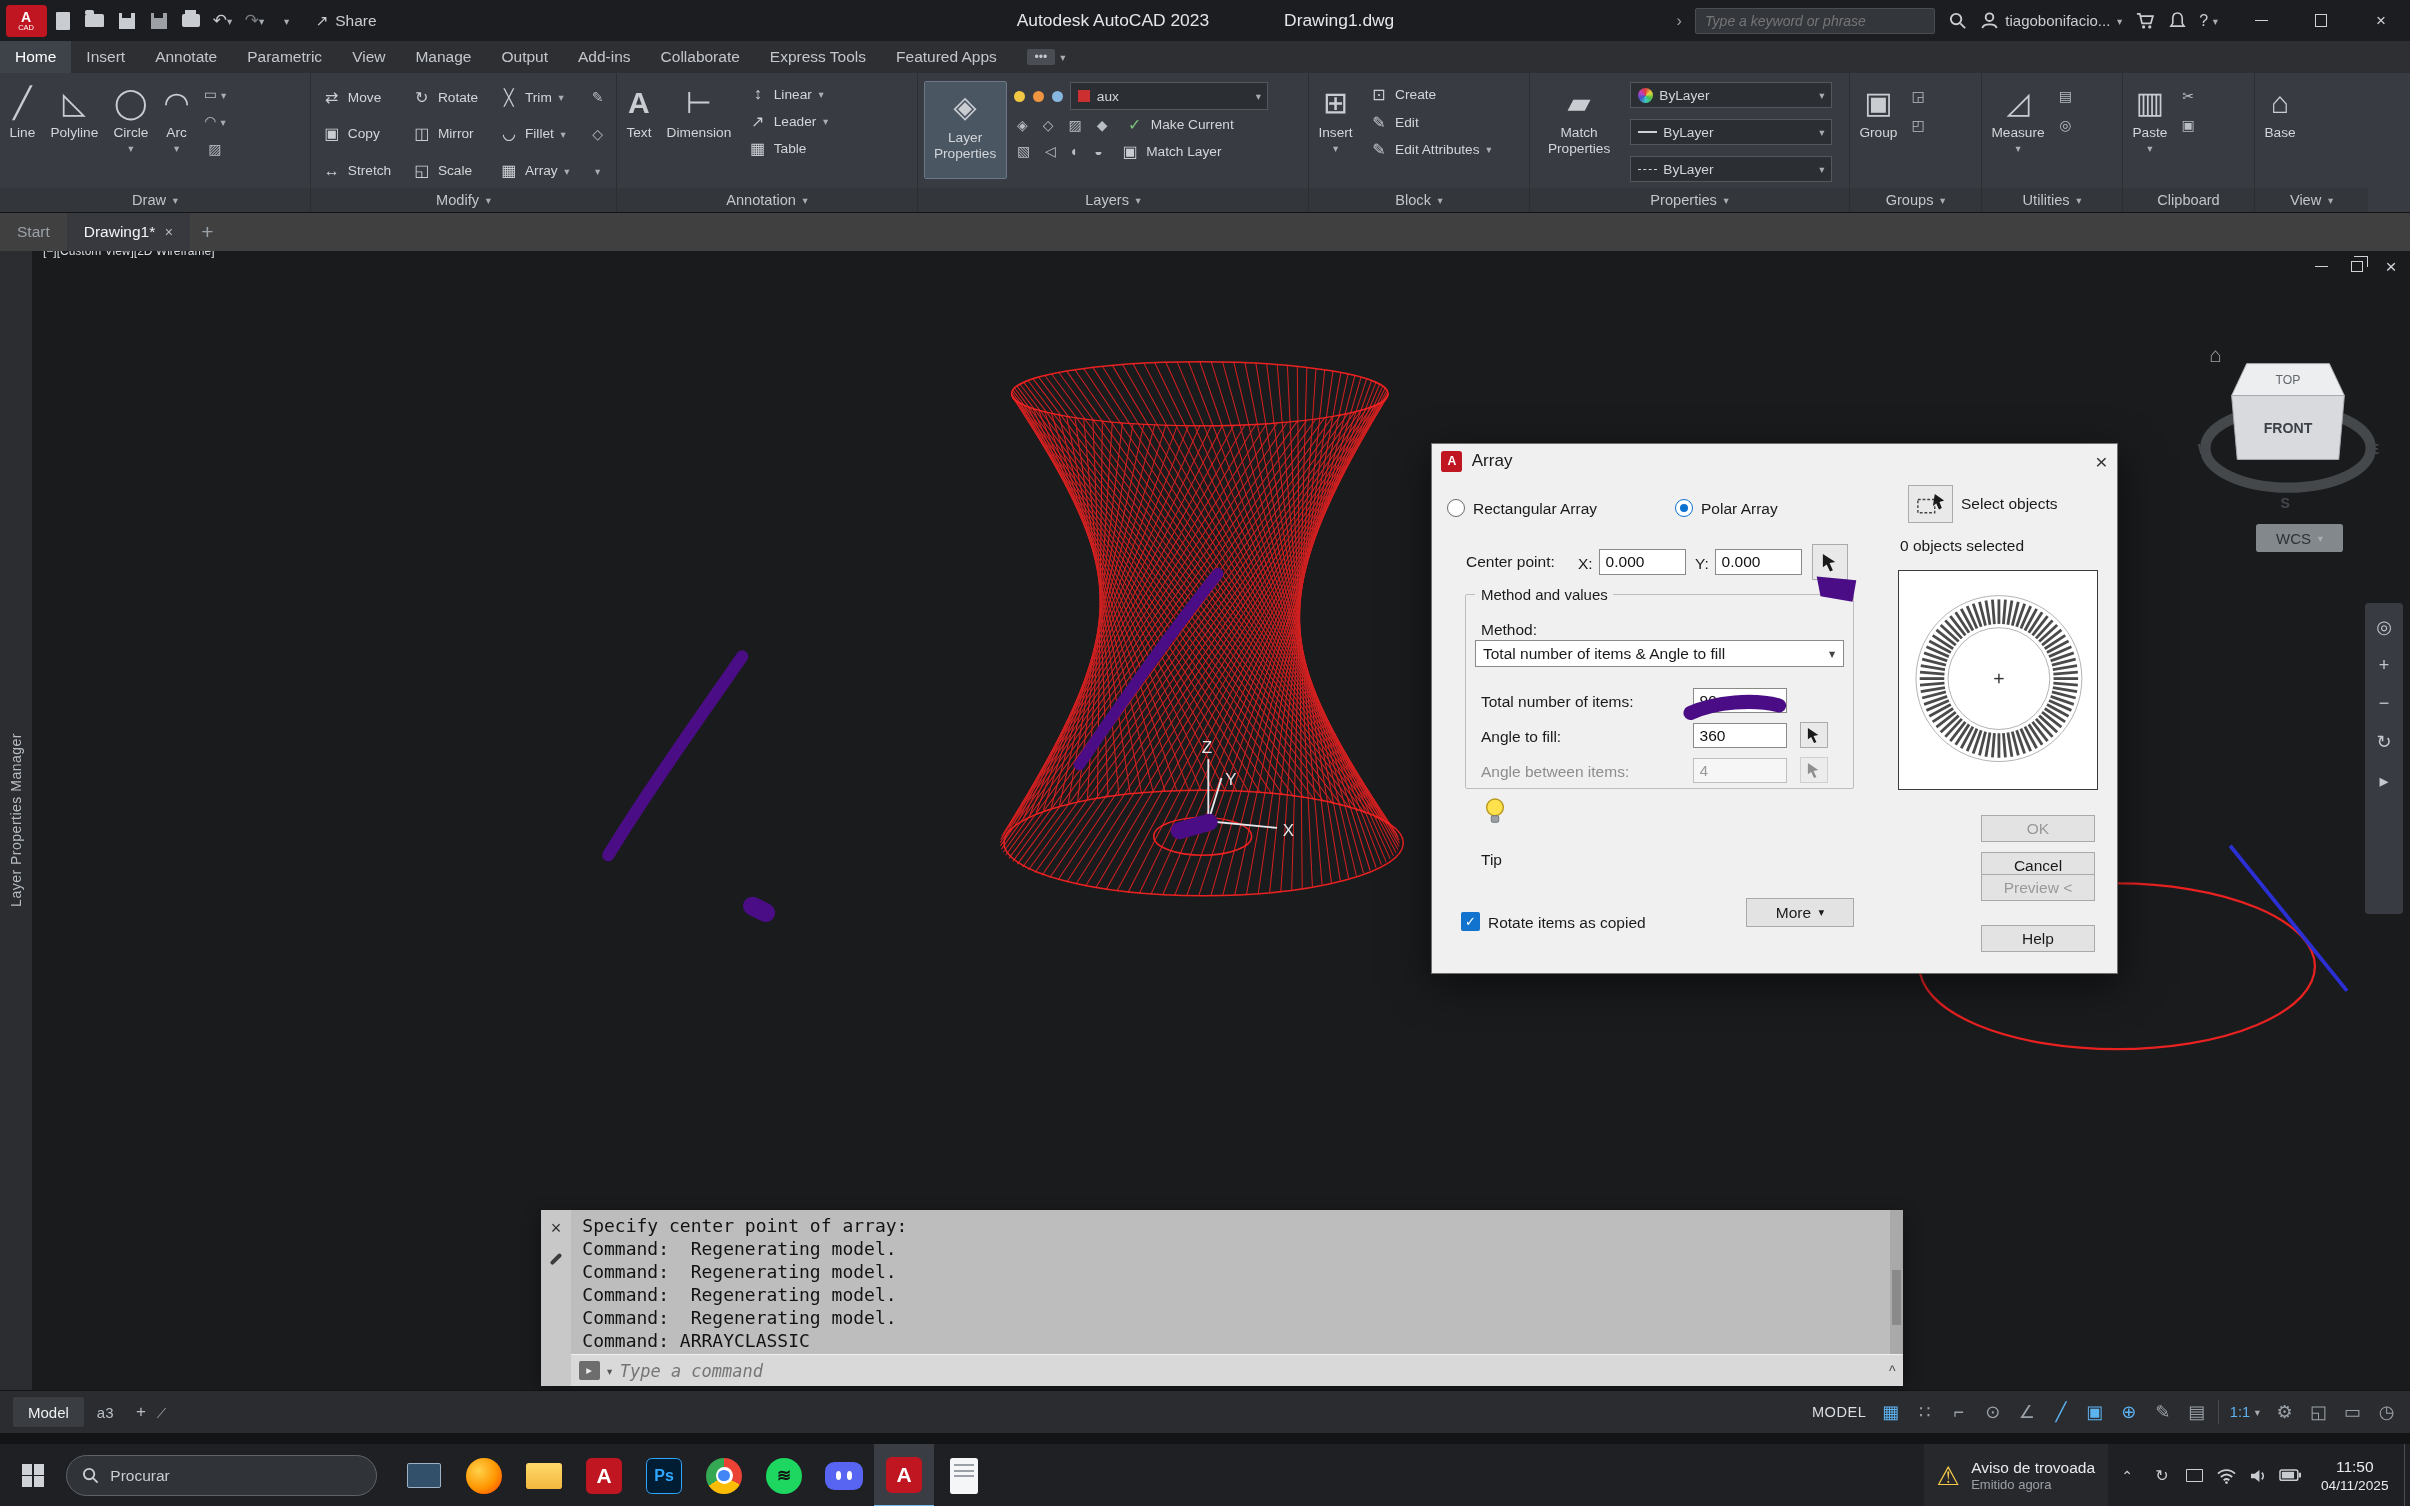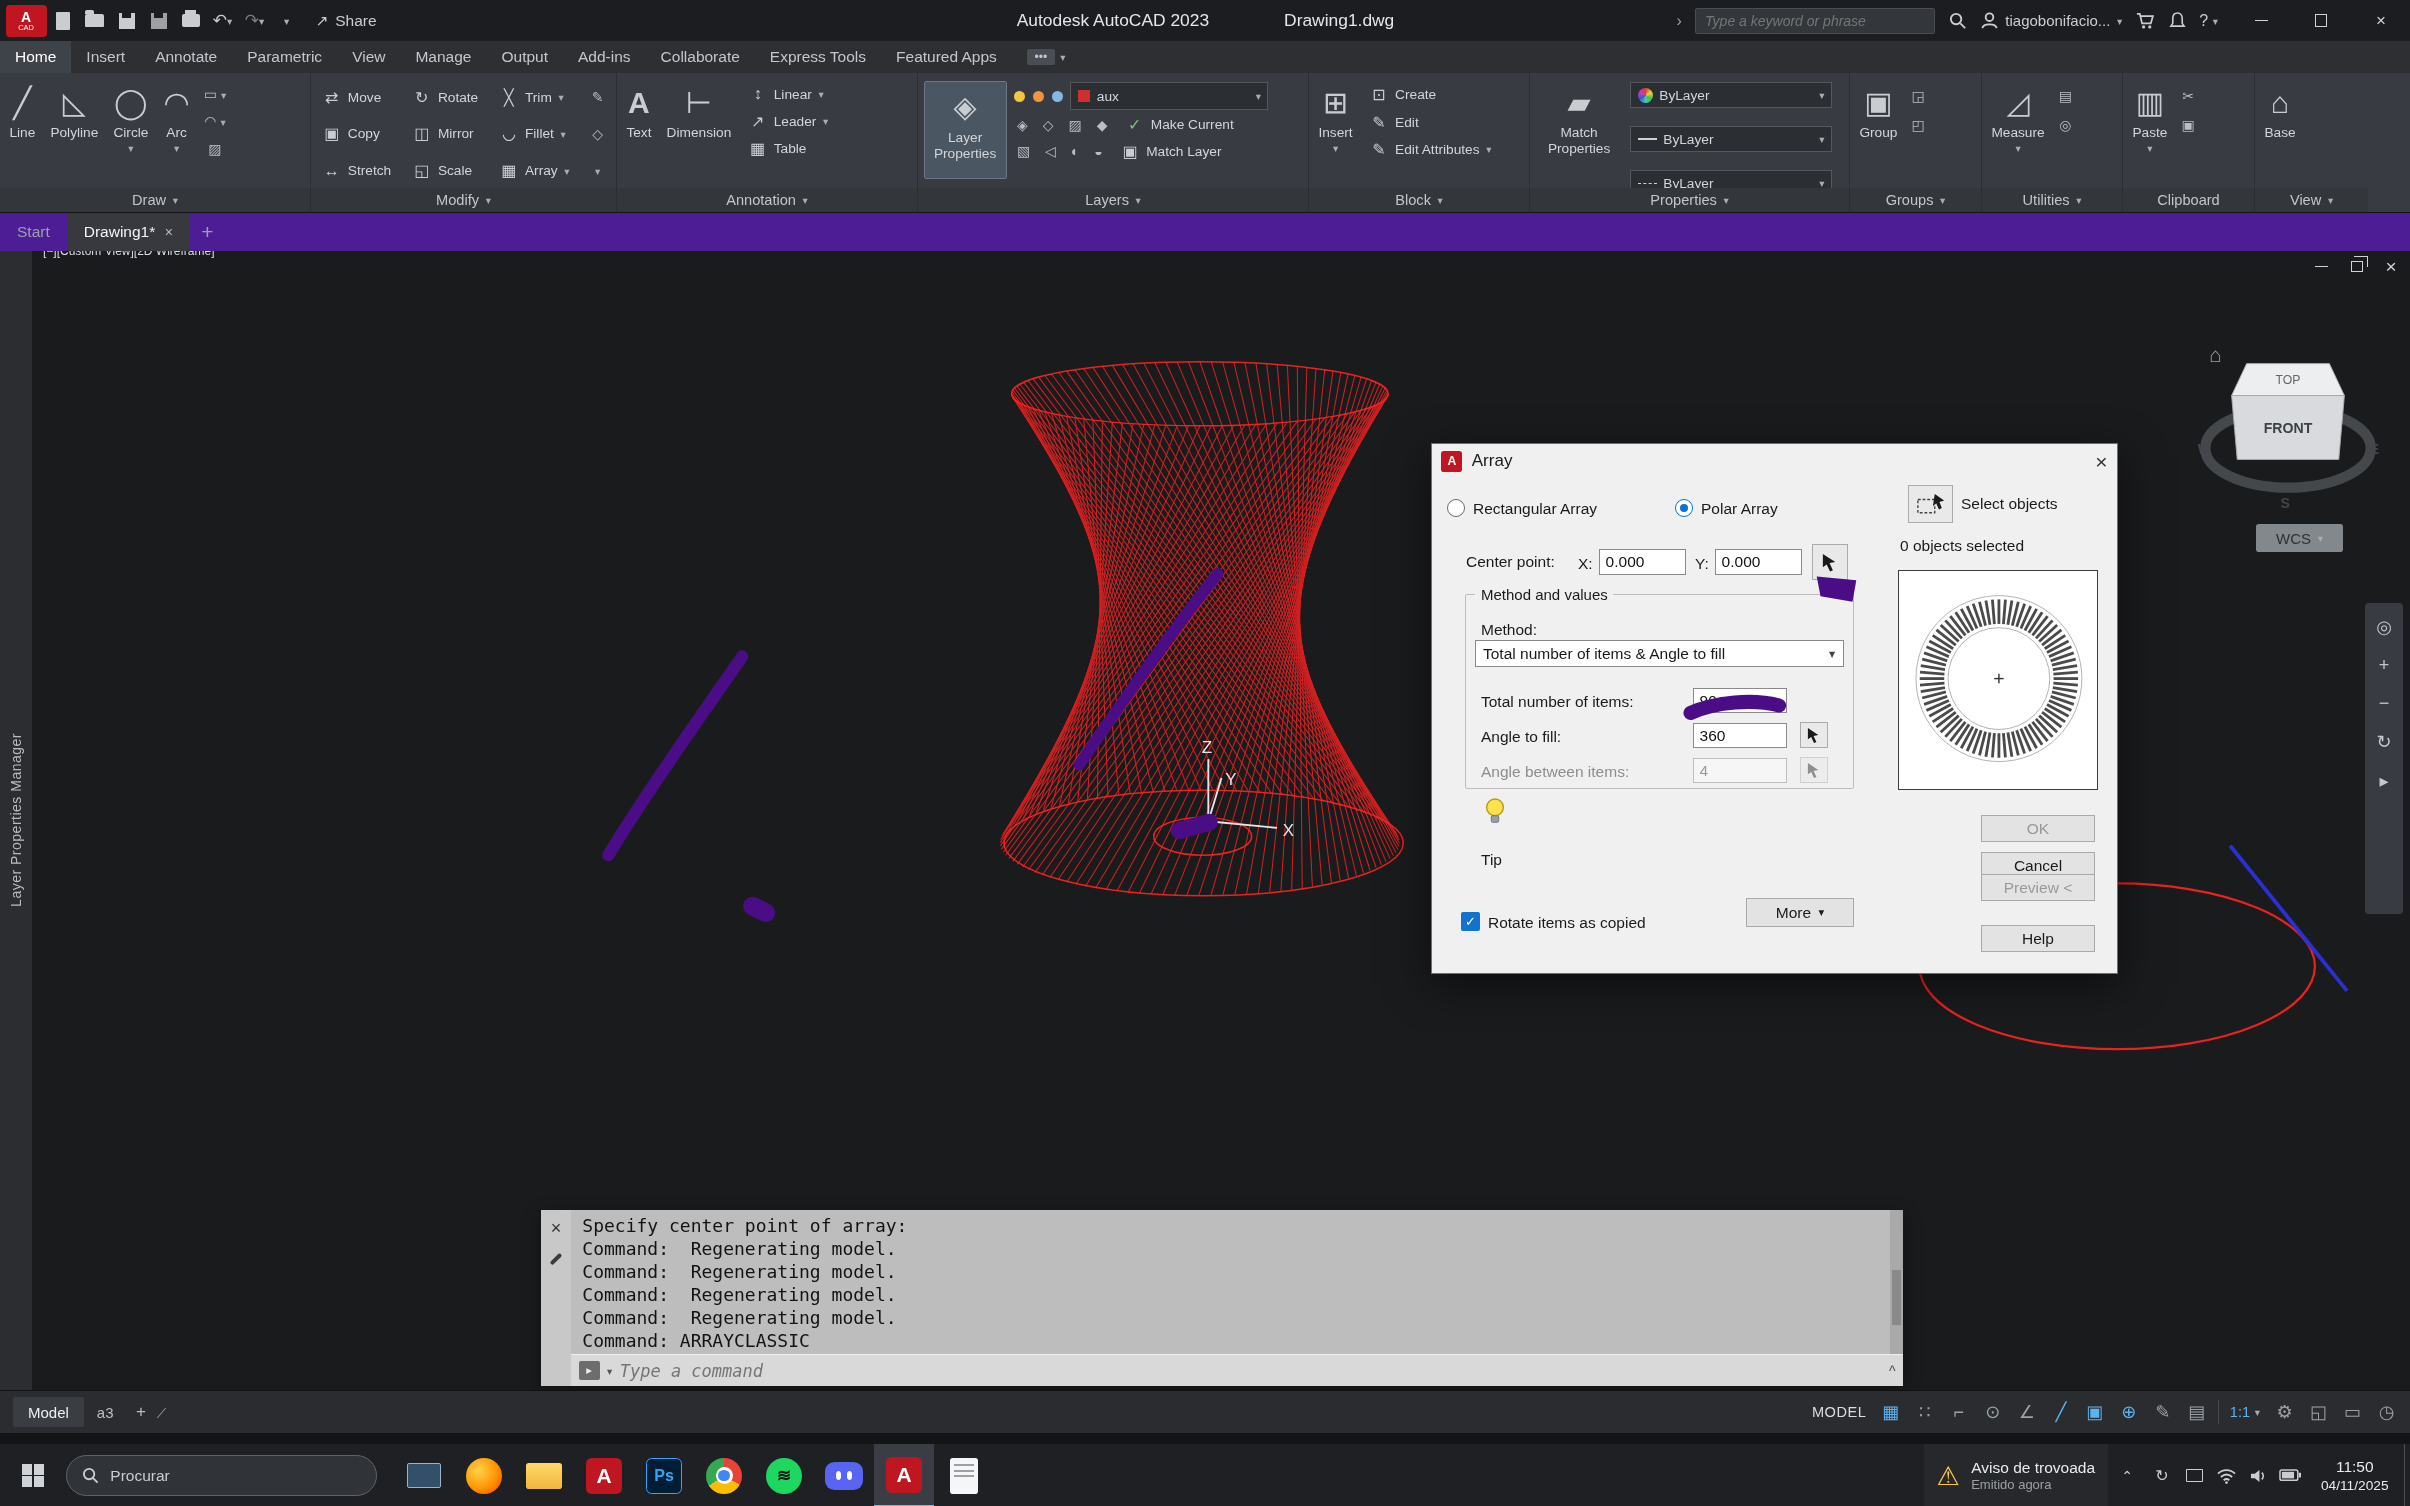--- a/index.html
+++ b/index.html
@@ -28,21 +28,21 @@
 .plabel{position:absolute;left:0;right:0;bottom:0;height:24.5px;background:#33363b;display:flex;align-items:center;justify-content:center;gap:6.6px;font-size:14.6px;color:#c2c6cb}
 .bigbtn{display:flex;flex-direction:column;align-items:center;gap:1.9px;color:#d2d5d9;font-size:13.7px;text-align:center;padding:1.9px 3.8px;line-height:1.15;max-width:87px}
 .bigico{height:41px;display:flex;align-items:center;justify-content:center;font-size:30px;color:#c9cdd2}
 .smbtn{display:flex;align-items:center;gap:6.6px;font-size:13.7px;color:#d2d5d9;padding:2.8px 5.6px;white-space:nowrap}
 .smico{font-size:16px;color:#c9cdd2;width:19px;text-align:center}
 .mini{font-size:14px;color:#b9bec4;text-align:center;padding:1.9px 2.8px}
 .arrow{font-size:10.4px;color:#a9aeb5}
 .darkfield{background:#2b2e32;border:0.9px solid #54575c;display:flex;align-items:center;gap:6.6px;padding:0 6.6px;color:#d2d5d9;font-size:13.7px}
 .cwheel{width:15px;height:15px;border-radius:50%;background:conic-gradient(#e03b3b,#e7d53b,#46c04b,#3fc6c6,#3f55c6,#c03fc0,#e03b3b)}
 
-.ftabs{position:absolute;left:0;top:213px;width:2411px;height:38px;background:#4c1d95;display:flex;align-items:stretch;z-index:12}
+.ftabs{position:absolute;left:0;top:213px;width:2411px;height:38px;background:#404040;display:flex;align-items:stretch;z-index:12}
 .ftab{display:flex;align-items:center;gap:9.4px;padding:0 17px;font-size:15.5px;color:#9ba1a8}
 .ftab.active{background:#37393e;color:#f2f3f5}
 
 .canvas{position:absolute;left:0;top:250px;width:2411px;height:1140px;background:#1a1b1d;z-index:1}
 .leftstrip{position:absolute;left:0;top:250px;width:32px;height:1140px;background:#2b2d31;z-index:3;display:flex;align-items:center;justify-content:center}
 .leftstrip span{writing-mode:vertical-rl;transform:rotate(180deg);font-size:14px;color:#b7bcc2;letter-spacing:0.5px}
 .navbar{position:absolute;left:2365px;top:603px;width:38px;height:311px;background:rgba(64,68,74,.82);border-radius:3.8px;z-index:3;display:flex;flex-direction:column;align-items:center;gap:17px;padding-top:13px;color:#c3c8cd;font-size:18px}
 .wcs{position:absolute;left:2256px;top:524px;width:87px;height:28px;background:rgba(150,155,161,.85);border-radius:2.8px;z-index:3;display:flex;align-items:center;justify-content:center;gap:6.6px;color:#2e3237;font-size:15px}
 
 .cmdwin{position:absolute;left:541px;top:1210px;width:1362px;height:176px;z-index:6;display:flex;box-shadow:0 3.8px 17px rgba(0,0,0,.4)}
@@ -522,21 +522,21 @@
         <span class="arrow">▾</span>
       </div>
   </div>
 
   <div class="panel" style="width:320px">
     <div class="pbody">
       <span class="bigbtn">
           <span class="bigico">▰</span>
           <span>Match Properties</span>
         </span>
-      <span style="display:flex;flex-direction:column;gap:18px;padding-top:1.9px">
+      <span style="display:flex;flex-direction:column;gap:11px;padding-top:1.9px">
         <span class="darkfield" style="width:202px;height:26px">
             <span class="cwheel"></span>
             <span>ByLayer</span>
             <span class="arrow" style="margin-left:auto">▾</span>
           </span>
         <span class="darkfield" style="width:202px;height:26px">
             <span style="width:19px;border-top:2.8px solid #cfd3d8"></span>
             <span>ByLayer</span>
             <span class="arrow" style="margin-left:auto">▾</span>
           </span>

